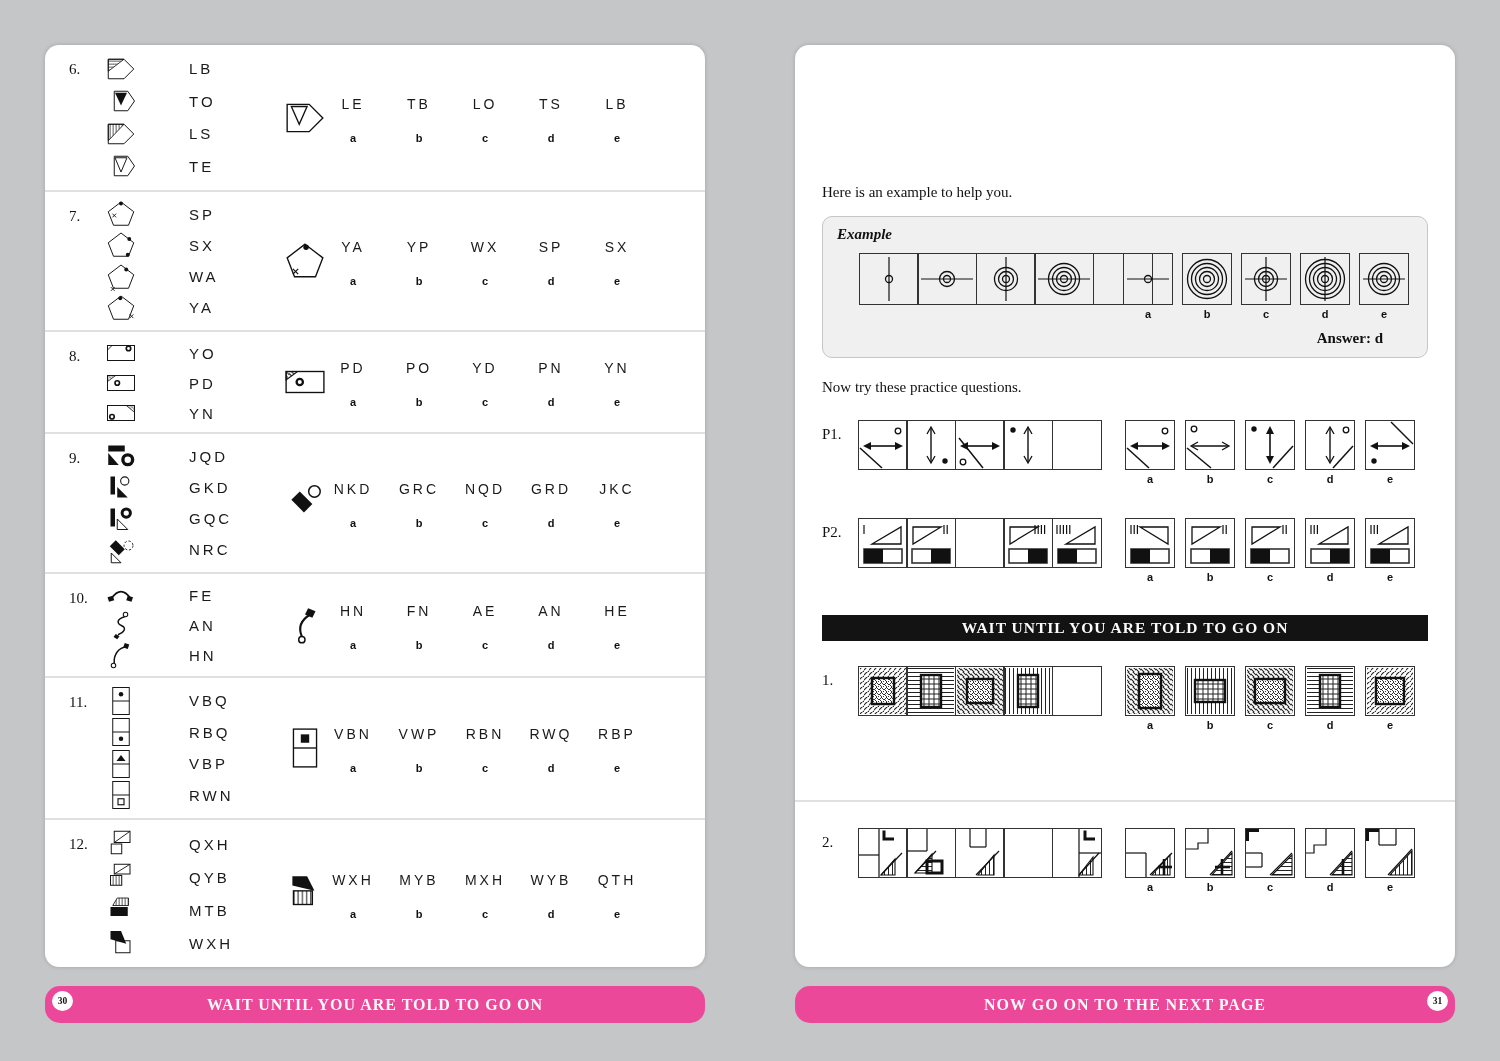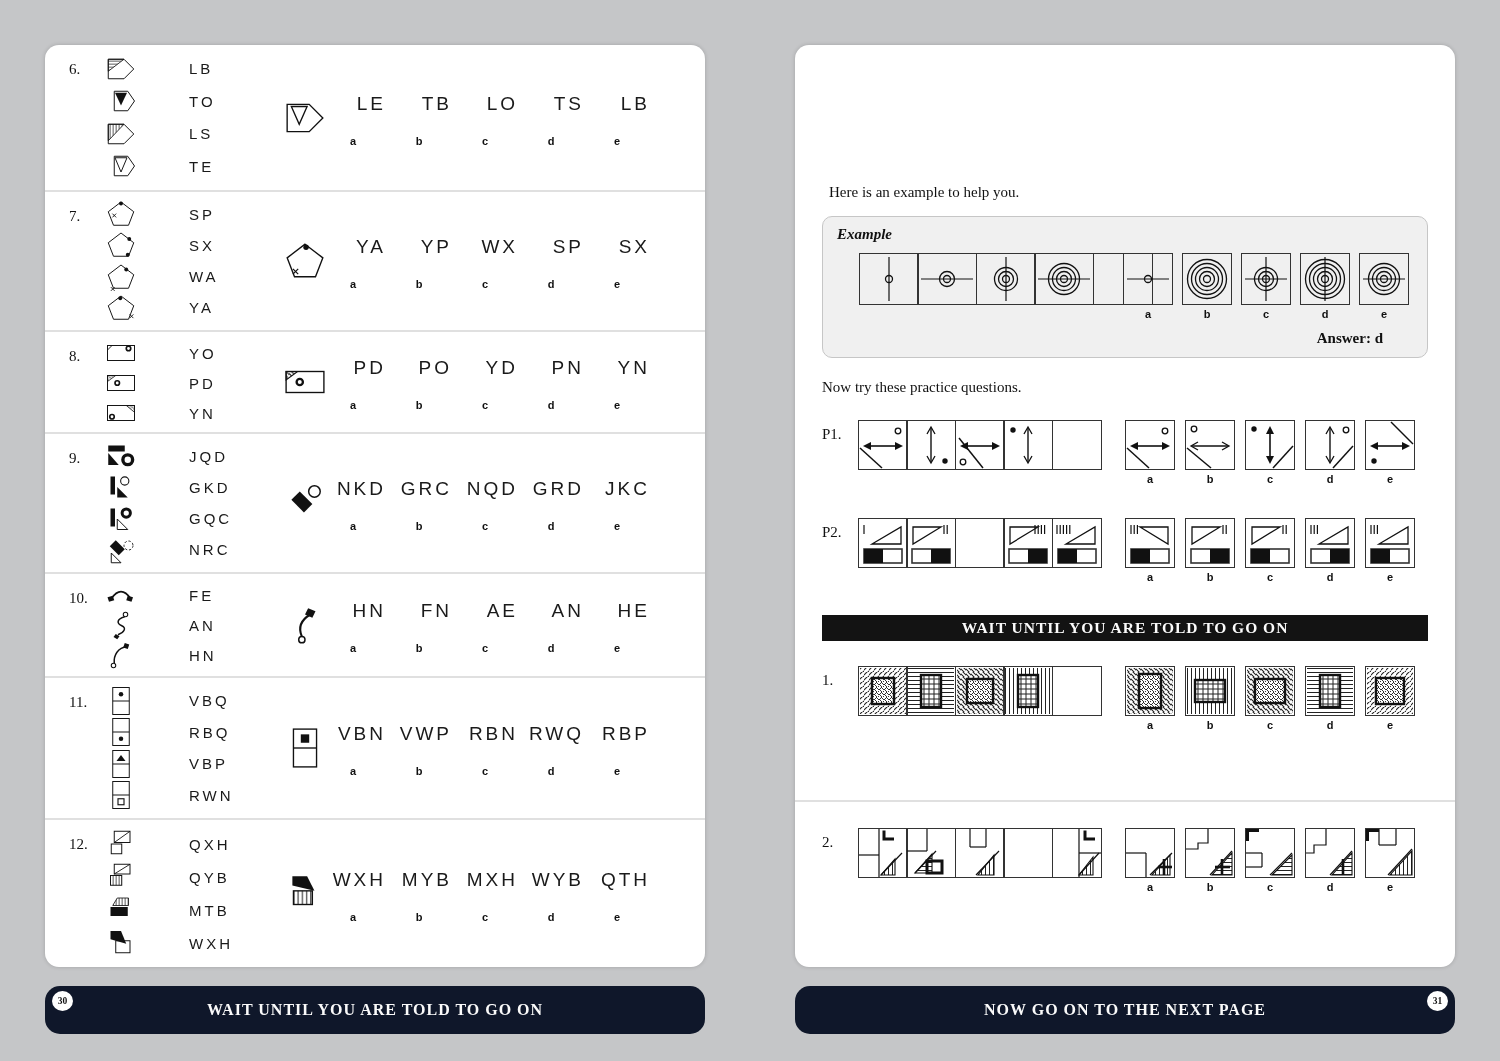--- a/index.html
+++ b/index.html
@@ -10,48 +10,48 @@
   
   .qrow{position:absolute;left:0;width:660px;box-sizing:border-box;}
   .qnum{position:absolute;left:24px;top:16px;font-family:"Liberation Serif",serif;font-size:15px;}
   .sym-list{position:absolute;left:52px;top:6px;bottom:6px;width:200px;display:flex;flex-direction:column;justify-content:space-evenly;}
   .sym-item{display:flex;align-items:center;}
   .sym-ic{width:48px;display:flex;justify-content:center;}
   .sym-code{margin-left:44px;font-size:15px;letter-spacing:3px;color:#1a1a1a;}
   .query{position:absolute;left:228px;top:50%;transform:translateY(-50%);width:64px;display:flex;justify-content:center;}
   .optrow{position:absolute;left:275px;top:50%;transform:translateY(-46%);width:330px;display:flex;}
   .opt{flex:1;text-align:center;}
-  .opt-code{font-size:19px;letter-spacing:3px;color:#1a1a1a;text-align:right;}
+  .opt-code{font-size:14px;letter-spacing:3px;color:#1a1a1a;}
   .opt-letter{margin-top:20px;font-size:11px;font-weight:bold;}
   
   .banner{position:absolute;left:27px;width:606px;background:#131313;color:#fbfbfb;display:flex;align-items:center;justify-content:center;font-family:"Liberation Serif",serif;}
   #section-banner{top:28px;height:28px;font-size:21px;letter-spacing:.5px;font-weight:600;}
   #wait-banner{top:570px;height:26px;font-size:15.5px;letter-spacing:1px;font-weight:600;}
   #instructions{position:absolute;left:27px;top:66px;width:604px;font-family:"Liberation Serif",serif;font-size:15px;line-height:19.5px;text-align:justify;}
-  #example-intro{position:absolute;left:27px;top:139px;font-family:"Liberation Serif",serif;font-size:15px;margin-left:7px;}
+  #example-intro{position:absolute;left:27px;top:139px;font-family:"Liberation Serif",serif;font-size:15px;}
   #practice-intro{position:absolute;left:27px;top:334px;font-family:"Liberation Serif",serif;font-size:15px;}
   #example-box{position:absolute;left:27px;top:171px;width:604px;height:140px;background:#f0f0f0;border:1px solid #c6c6c6;border-radius:10px;}
   #example-label{position:absolute;left:14px;top:9px;font-family:"Liberation Serif",serif;font-size:15px;font-weight:600;font-style:italic;}
   #example-answer{position:absolute;right:44px;bottom:10px;font-family:"Liberation Serif",serif;font-size:15px;font-weight:700;}
   .seq{position:absolute;display:flex;}
   .cell{border:1.6px solid #333;box-sizing:content-box;background:transparent;}
   .cell + .cell{margin-left:-1.6px;}
   .cell svg{display:block;}
   .optcells{position:absolute;display:flex;}
   .optcell{text-align:center;}
   .optcell .cell{margin-left:0;}
   .optletter{margin-top:3px;font-size:11px;font-weight:bold;font-family:"Liberation Sans",sans-serif;}
   .fig-label{position:absolute;left:27px;top:6px;font-family:"Liberation Serif",serif;font-size:15px;}
   .fig-row{position:absolute;left:0;width:660px;height:80px;}
   .fig-row .seq{left:63px;top:0;}
   .fig-row .optcells{left:330px;top:0;}
   .fig-row .optcell + .optcell{margin-left:10px;}
   #page-sep{position:absolute;left:0;top:755px;width:660px;border-top:2px solid #e0e0e0;}
   
-  .footer-pill{position:absolute;top:986px;width:660px;height:48px;background:#0f172a;border-radius:15px;color:#fafafa;display:flex;align-items:center;justify-content:center;font-family:"Liberation Serif",serif;font-size:16px;letter-spacing:1px;font-weight:600;}
+  .footer-pill{position:absolute;top:986px;width:660px;height:37px;background:#ec4899;border-radius:15px;color:#fafafa;display:flex;align-items:center;justify-content:center;font-family:"Liberation Serif",serif;font-size:16px;letter-spacing:1px;font-weight:600;}
   #footer-left{left:45px;}
   #footer-right{left:795px;text-align:center;}
   .pgnum{position:absolute;top:5px;width:21px;height:20px;background:#fff;color:#111;border-radius:50%;display:flex;align-items:center;justify-content:center;font-size:9.5px;font-weight:600;letter-spacing:0;}
   #footer-left .pgnum{left:7px;}
   #footer-right .pgnum{right:7px;}
 </style>
 </head>
 <body>
 
 <div class="page" id="left-page">

